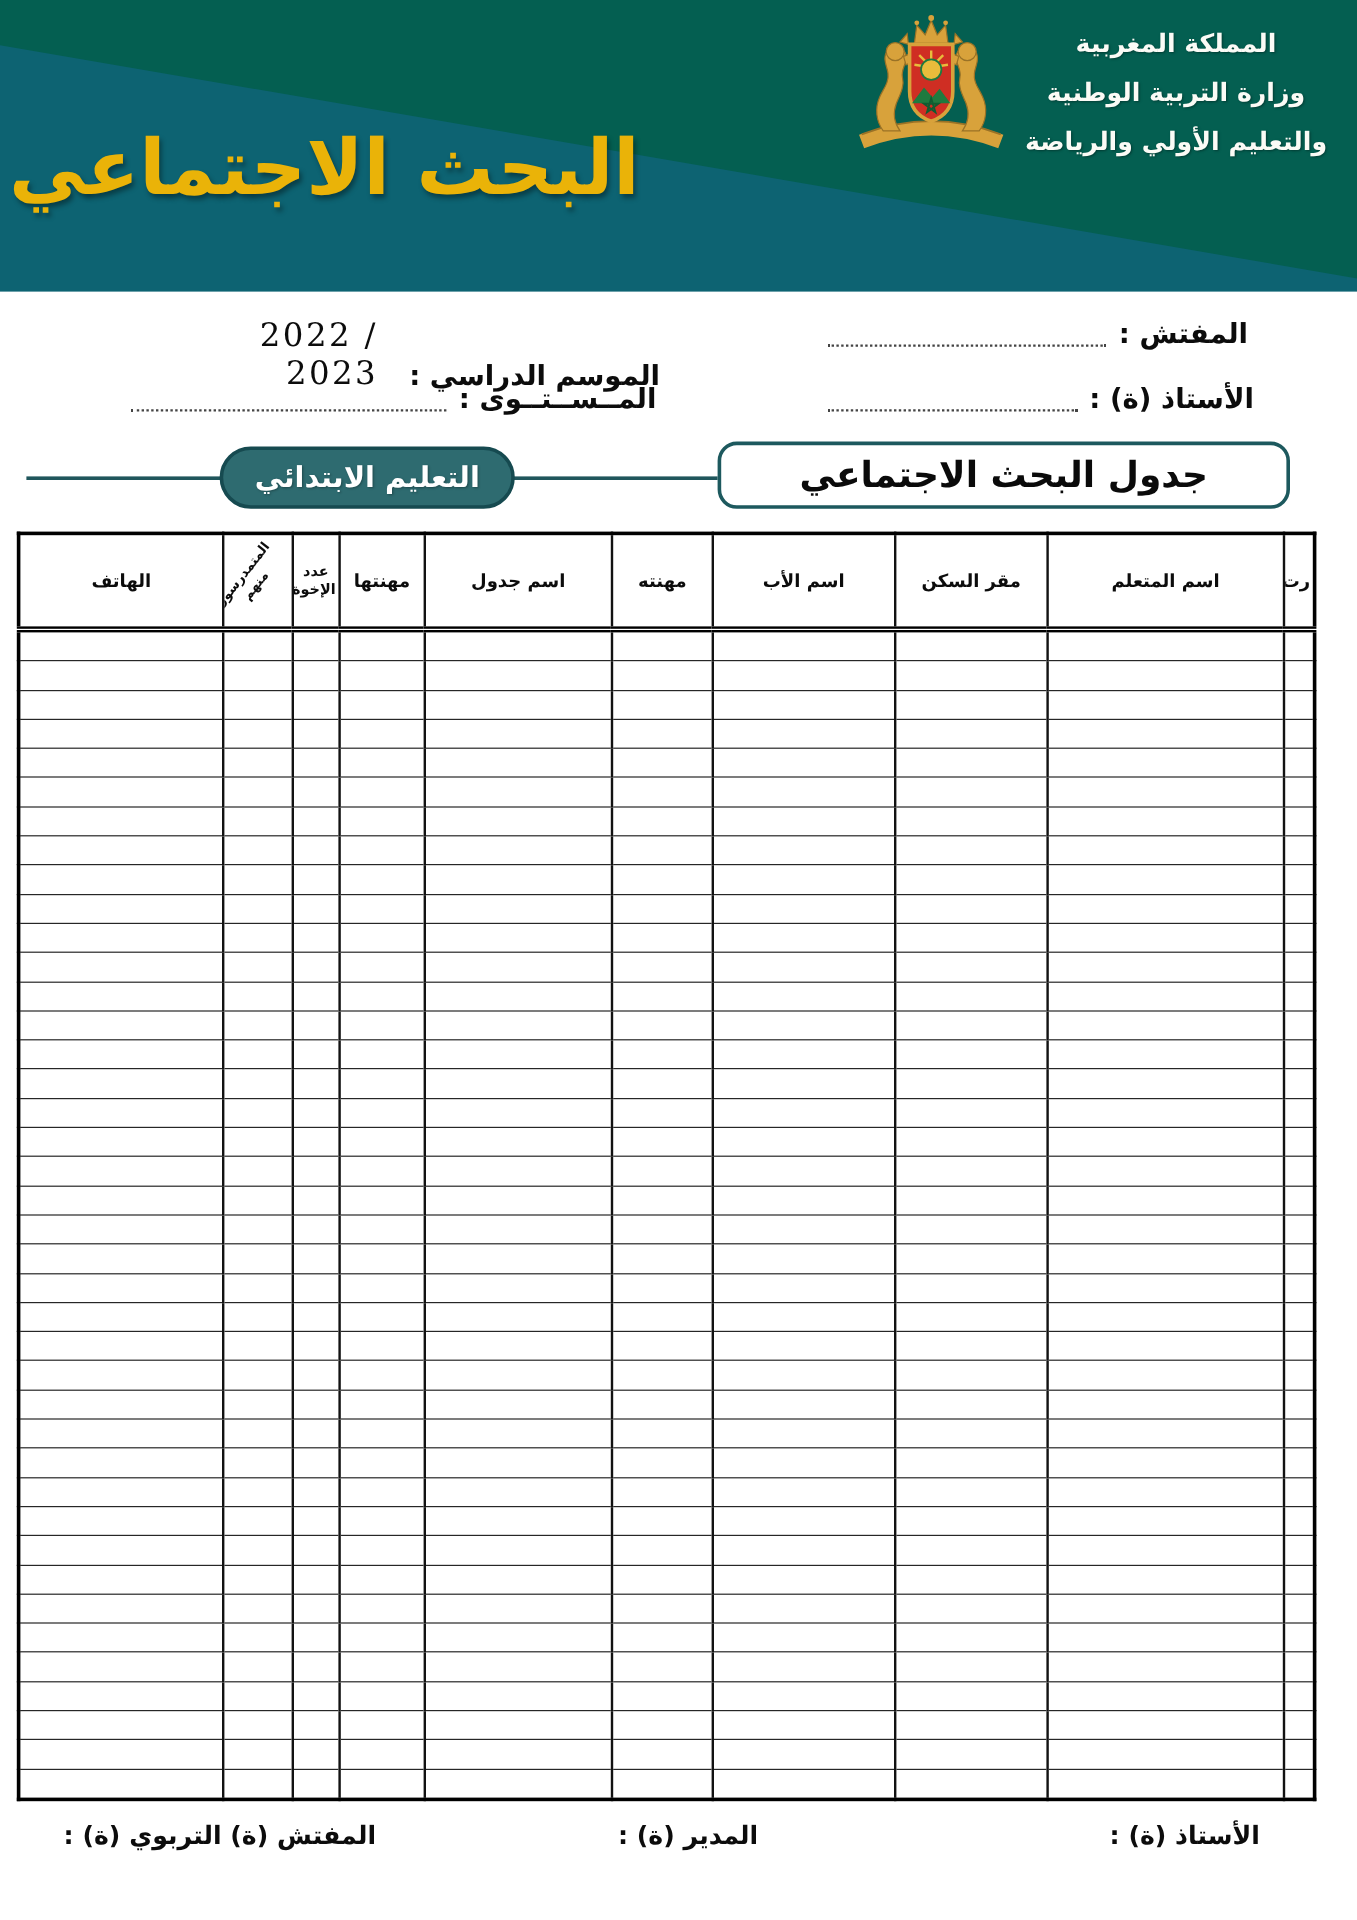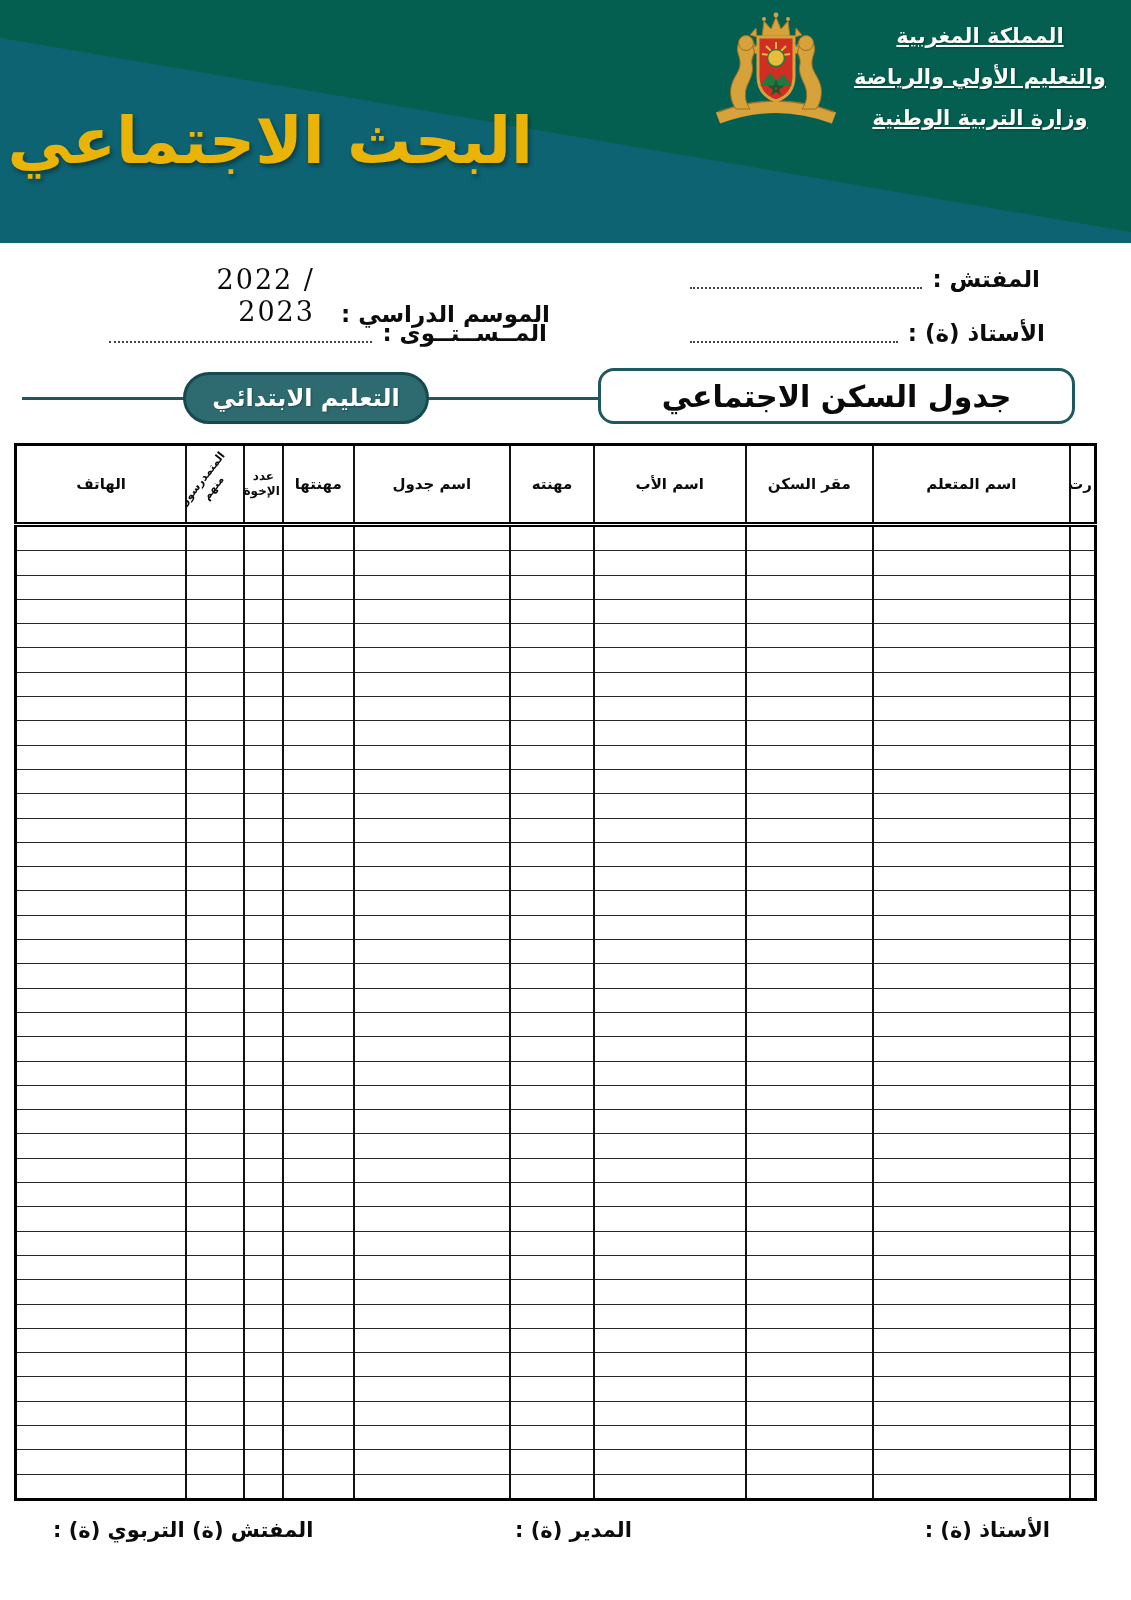--- a/index.html
+++ b/index.html
@@ -14,21 +14,20 @@
     clip-path:polygon(0 0,100% 0,100% 95.5%,0 15.5%);}
   .page-title{
     position:absolute;left:18px;top:104px;width:515px;text-align:center;
     font-size:64px;font-weight:bold;color:#eab308;letter-spacing:1px;
     text-shadow:2px 3px 4px rgba(0,0,0,.38);white-space:nowrap;
   }
   .ministry{
     position:absolute;top:16px;right:8px;width:286px;text-align:center;
     color:#fbfbf6;font-weight:bold;font-size:21px;line-height:1.95;
     text-shadow:1px 1px 2px rgba(0,0,0,.35);
-    text-decoration:underline;
   }
   .emblem{position:absolute;left:710px;top:6px;}
   
   .field{position:absolute;display:flex;align-items:flex-end;}
   .field .lbl{font-size:23px;font-weight:bold;white-space:nowrap;line-height:1.2;}
   .dots{flex:1 1 auto;border-bottom:2px dotted #444;margin:0 10px 5px 2px;height:1em;}
   .season-value{
     font-family:"DejaVu Serif", serif;font-size:27px;direction:ltr;unicode-bidi:bidi-override;
     margin-right:26px;letter-spacing:2px;line-height:1.2;text-align:right;
   }
@@ -114,22 +113,22 @@
         <circle cx="66" cy="52" r="8.5" fill="#e9bc3b" stroke="#1f7a3f" stroke-width="1.5"></circle>
 
         <path d="M50 80 L60 67 L67 75 L73 68 L82 80 Z" fill="#1f7a3f"></path>
 
         <path d="M66 76 L62.5 87.5 L72 80.5 L60 80.5 L69.5 87.5 Z" fill="none" stroke="#0f5c31" stroke-width="1.6"></path>
       </svg>
     </div>
 
     <div class="ministry">
       <div>المملكة المغربية</div>
+      <div>وزارة التربية الوطنية</div>
       <div>والتعليم الأولي والرياضة</div>
-      <div>وزارة التربية الوطنية</div>
     </div>
   </div>
 
   <div class="field" style="top:266px;right:91px;width:352px;">
     <span class="lbl">المفتش :</span>
     <span class="dots"></span>
   </div>
 
   <div class="field" style="top:320px;right:86px;width:357px;">
     <span class="lbl">الأستاذ (ة) :</span>
@@ -141,21 +140,21 @@
     <span class="season-value">2022 / 2023</span>
   </div>
 
   <div class="field" style="top:320px;right:584px;width:440px;">
     <span class="lbl">المــســتــوى :</span>
     <span class="dots"></span>
   </div>
 
   <div class="connector"></div>
   <div class="stage-badge">التعليم الابتدائي</div>
-  <div class="table-title-box">جدول السكن الاجتماعي</div>
+  <div class="table-title-box">جدول البحث الاجتماعي</div>
 
   <table class="research" dir="rtl">
     <colgroup>
       <col style="width:2.4%">
       <col style="width:18.2%">
       <col style="width:11.8%">
       <col style="width:14.05%">
       <col style="width:7.75%">
       <col style="width:14.5%">
       <col style="width:6.55%">

